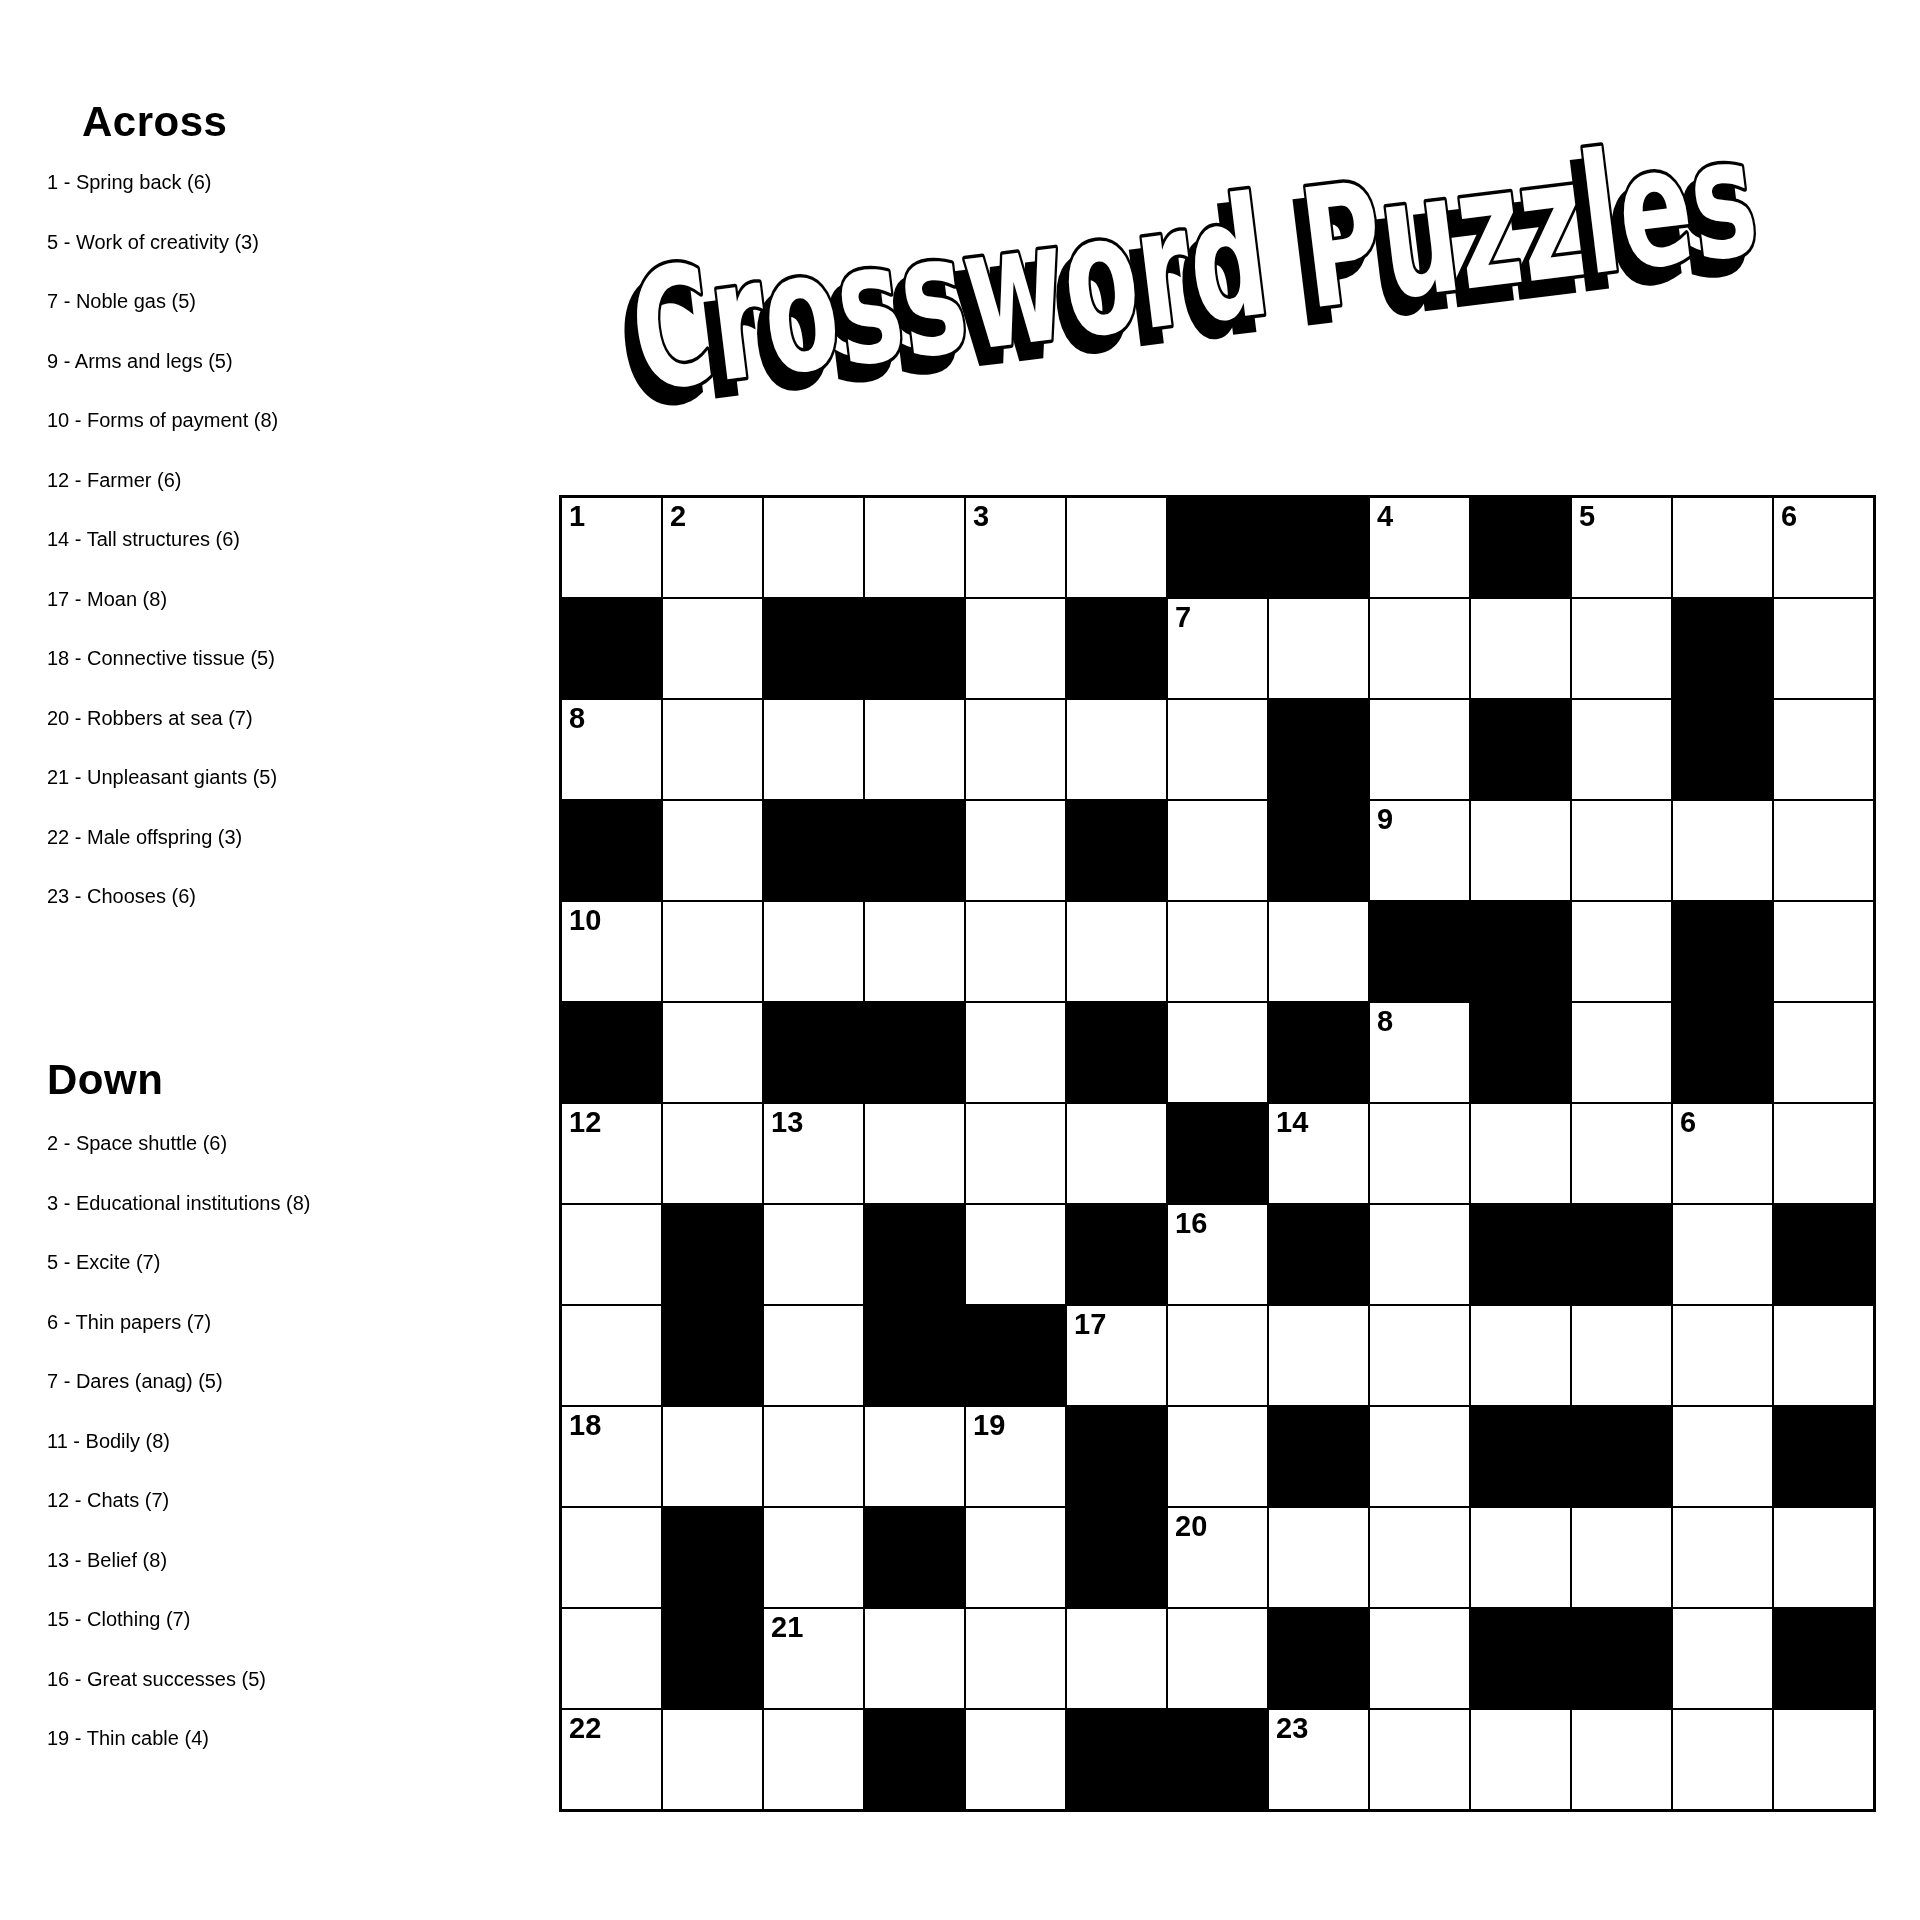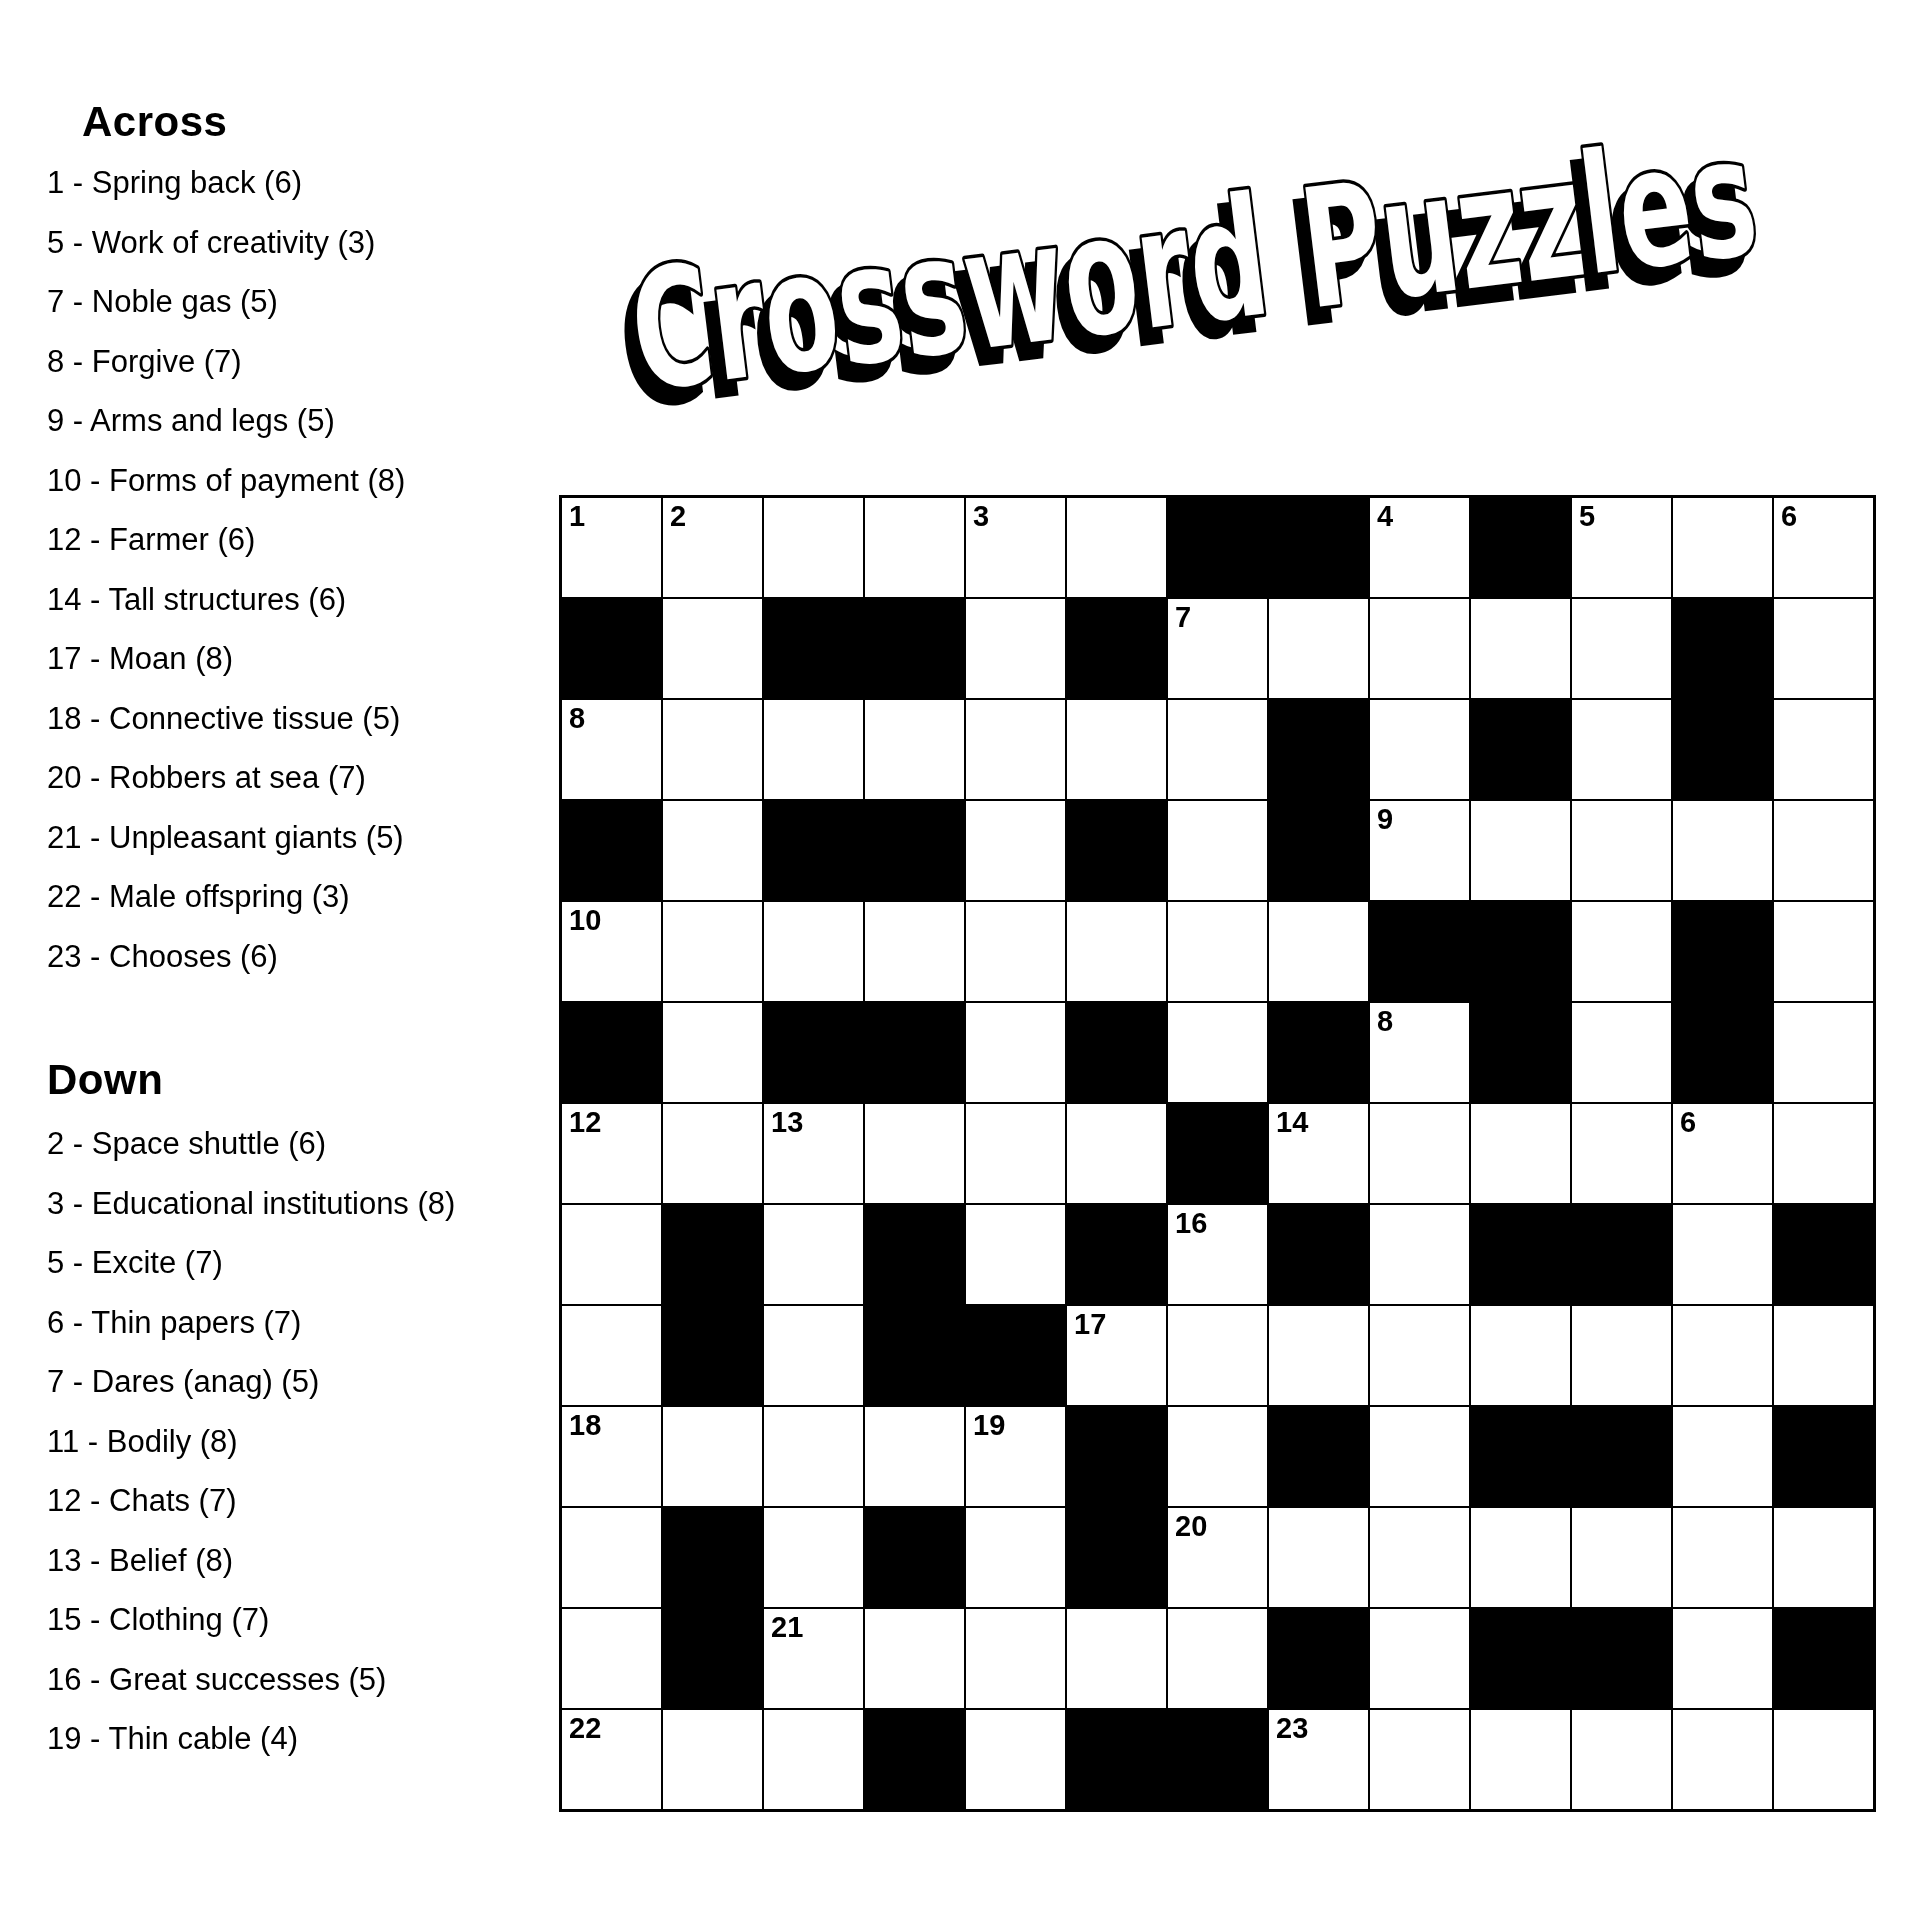--- a/index.html
+++ b/index.html
@@ -26,21 +26,21 @@
     letter-spacing: 0.5px;
   }
   #across-heading { left: 82px;  top: 98px; }
   #down-heading   { left: 47px;  top: 1056px; text-align: center; }
 
   .clue-list {
     position: absolute;
     margin: 0;
     padding: 0;
     list-style: none;
-    font-size: 31px;
+    font-size: 20px;
     color: #000;
     line-height: 59.5px;
     white-space: nowrap;
   }
   #across-list { left: 47px; top: 153px; }
   #down-list   { left: 47px; top: 1114px; }
 
   
   .title-art {
     position: absolute;
@@ -91,21 +91,20 @@
 </head>
 <body>
 
 <div class="page">
 
   <h2 class="clue-heading" id="across-heading">Across</h2>
   <ul class="clue-list" id="across-list">
       <li>1 - Spring back (6)</li>
       <li>5 - Work of creativity (3)</li>
       <li>7 - Noble gas (5)</li>
-      <li>8 - Forgive (7)</li>
       <li>9 - Arms and legs (5)</li>
       <li>10 - Forms of payment (8)</li>
       <li>12 - Farmer (6)</li>
       <li>14 - Tall structures (6)</li>
       <li>17 - Moan (8)</li>
       <li>18 - Connective tissue (5)</li>
       <li>20 - Robbers at sea (7)</li>
       <li>21 - Unpleasant giants (5)</li>
       <li>22 - Male offspring (3)</li>
       <li>23 - Chooses (6)</li>

